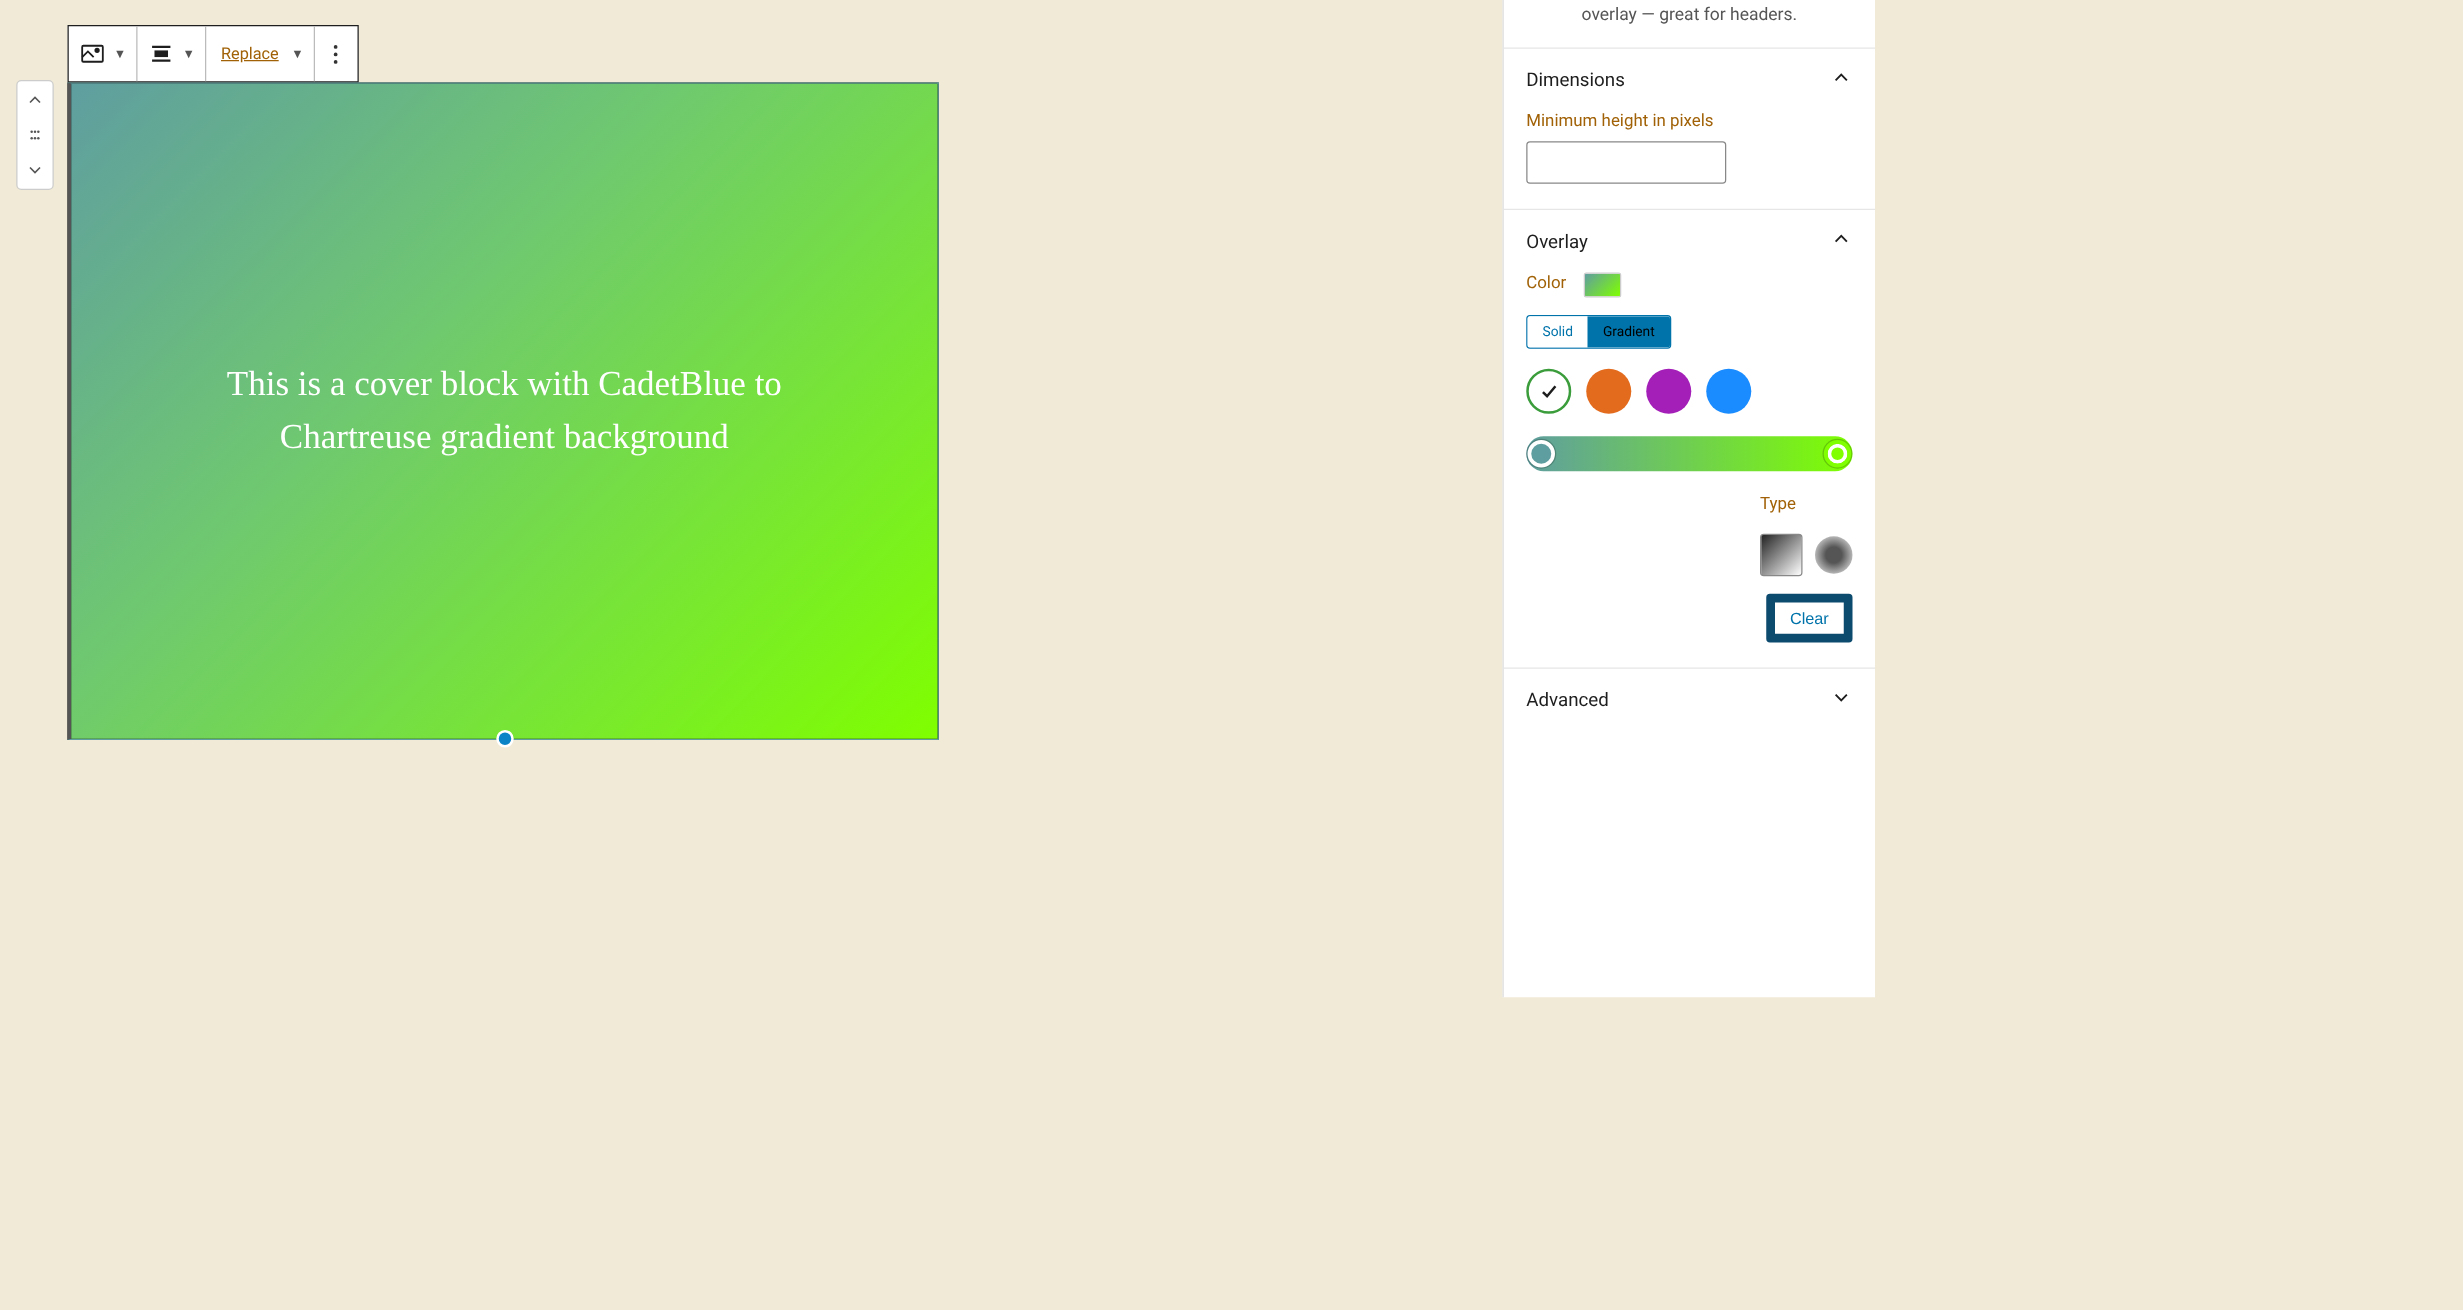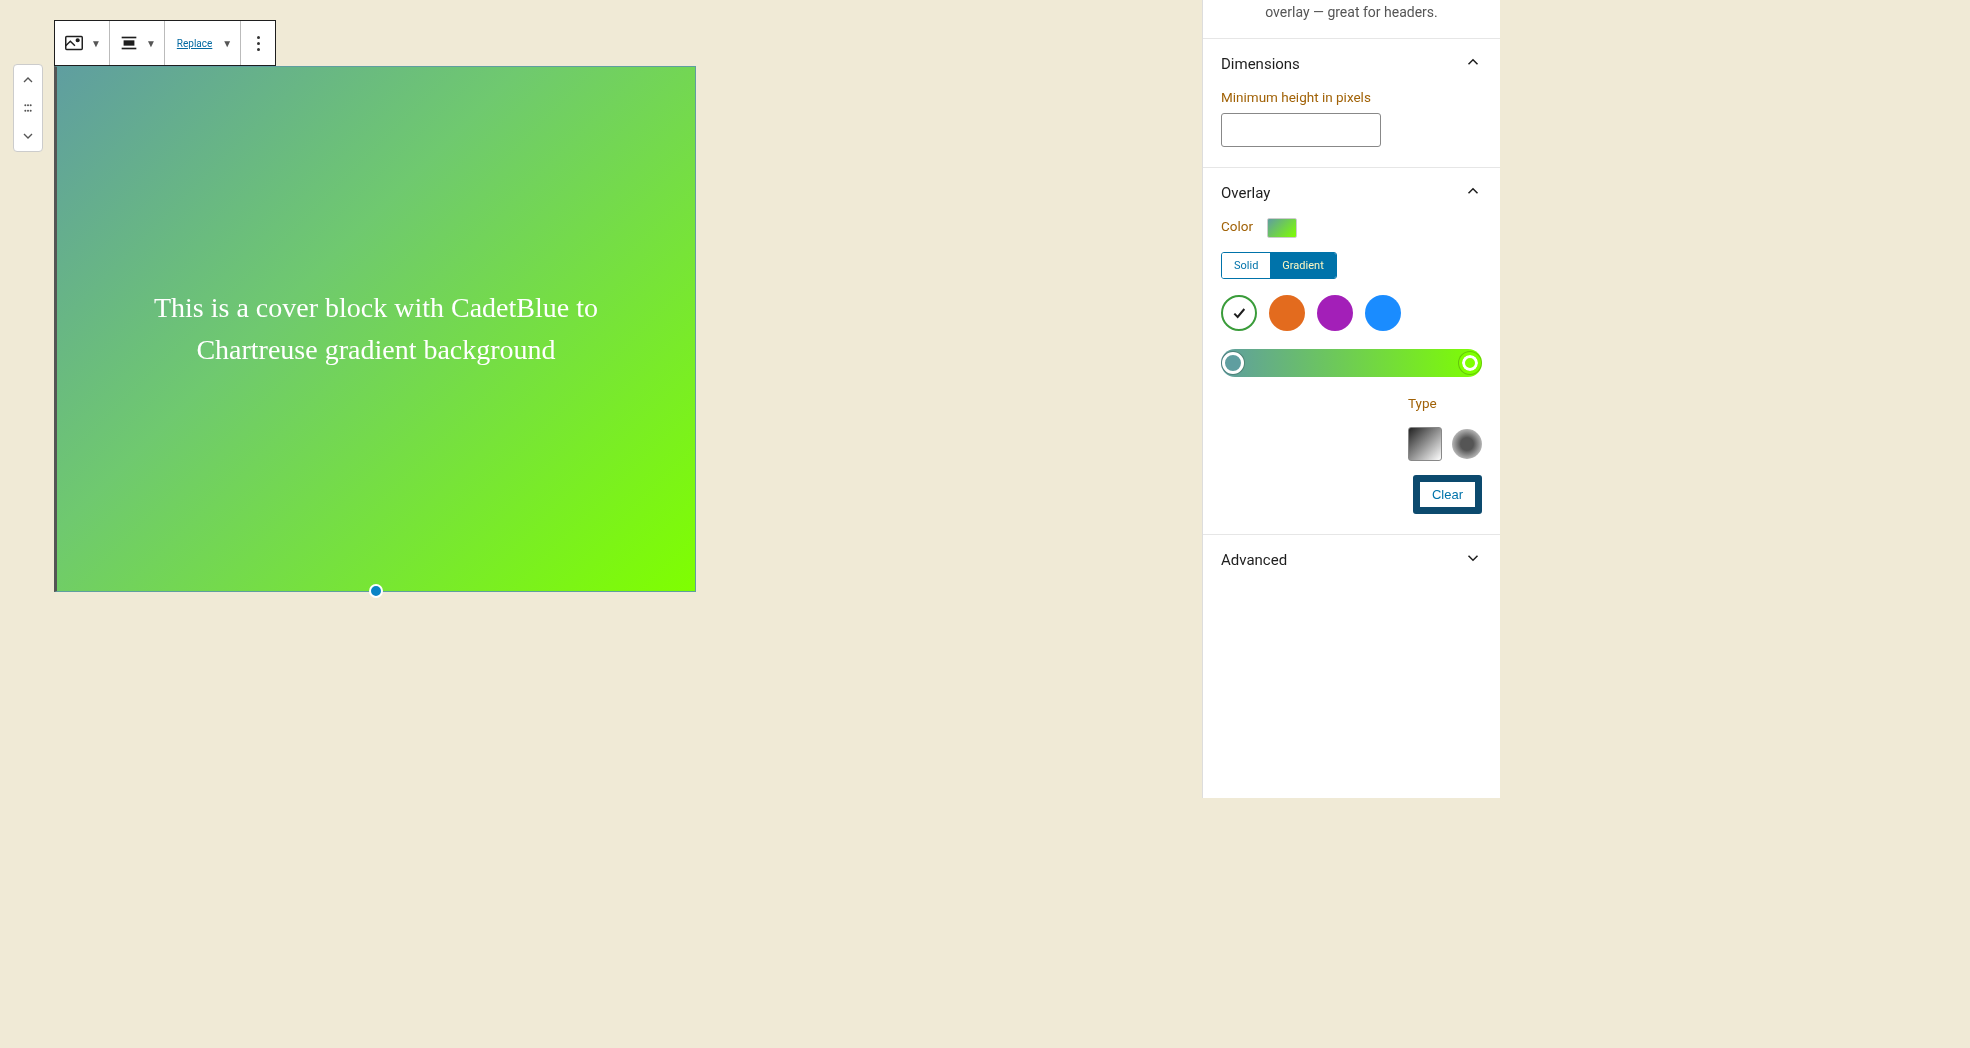--- a/index.html
+++ b/index.html
@@ -51,31 +51,31 @@
     align-items: center;
     border-right: 1px solid #bbb;
     padding: 0 8px;
     gap: 6px;
     cursor: pointer;
   }
   .toolbar .tseg:last-child { border-right: none; }
   .toolbar .ticon { display:flex; align-items:center; justify-content:center; }
   .toolbar .ticon svg { width: 22px; height: 22px; }
   .toolbar .tcaret { font-size: 10px; color:#555; }
-  .toolbar .treplace { font-size: 10px; color:#0369a1; padding: 0 4px; text-decoration: underline; }
+  .toolbar .treplace { font-size: 13px; color:#a16207; padding: 0 4px; text-decoration: underline; }
   .toolbar .tmore { width: 34px; justify-content:center; }
   .toolbar .dots { display:flex; flex-direction:column; gap:3px; }
   .toolbar .dots span { width:3px; height:3px; background:#333; border-radius:50%; }
 
   
   .block-wrap {
     position: absolute;
     left: 54px;
     top: 66px;
-    width: 642px;
+    width: 697px;
     height: 526px;
     border: 1px solid #5f9ea0;
     border-left: 3px solid #555;
     background: #000000;
   }
   .cover {
     width: 100%;
     height: 100%;
     background: linear-gradient(135deg, #5f9ea0 0%, #6fc96f 40%, #7fff00 100%);
     display: flex;
@@ -147,21 +147,21 @@
   }
 
   .toggle {
     display:inline-flex; border:1px solid #0073aa; border-radius:3px; overflow:hidden;
     margin-bottom: 16px;
   }
   .toggle .opt {
     padding: 6px 12px; font-size:11px; cursor:pointer;
   }
   .toggle .opt.inactive { background:#fff; color:#0073aa; }
-  .toggle .opt.active { background:#0073aa; color:#fef9c3; }
+  .toggle .opt.active { background:#0073aa; color:#000000; }
 
   .preset-row { display:flex; gap:12px; margin-bottom:18px; }
   .preset {
     width:36px; height:36px; border-radius:50%; cursor:pointer;
     display:flex; align-items:center; justify-content:center;
   }
   .preset.sel { border:2px solid #3a9c3a; background:#fff; }
   .preset svg { width:16px; height:16px; }
 
   .grad-bar {

